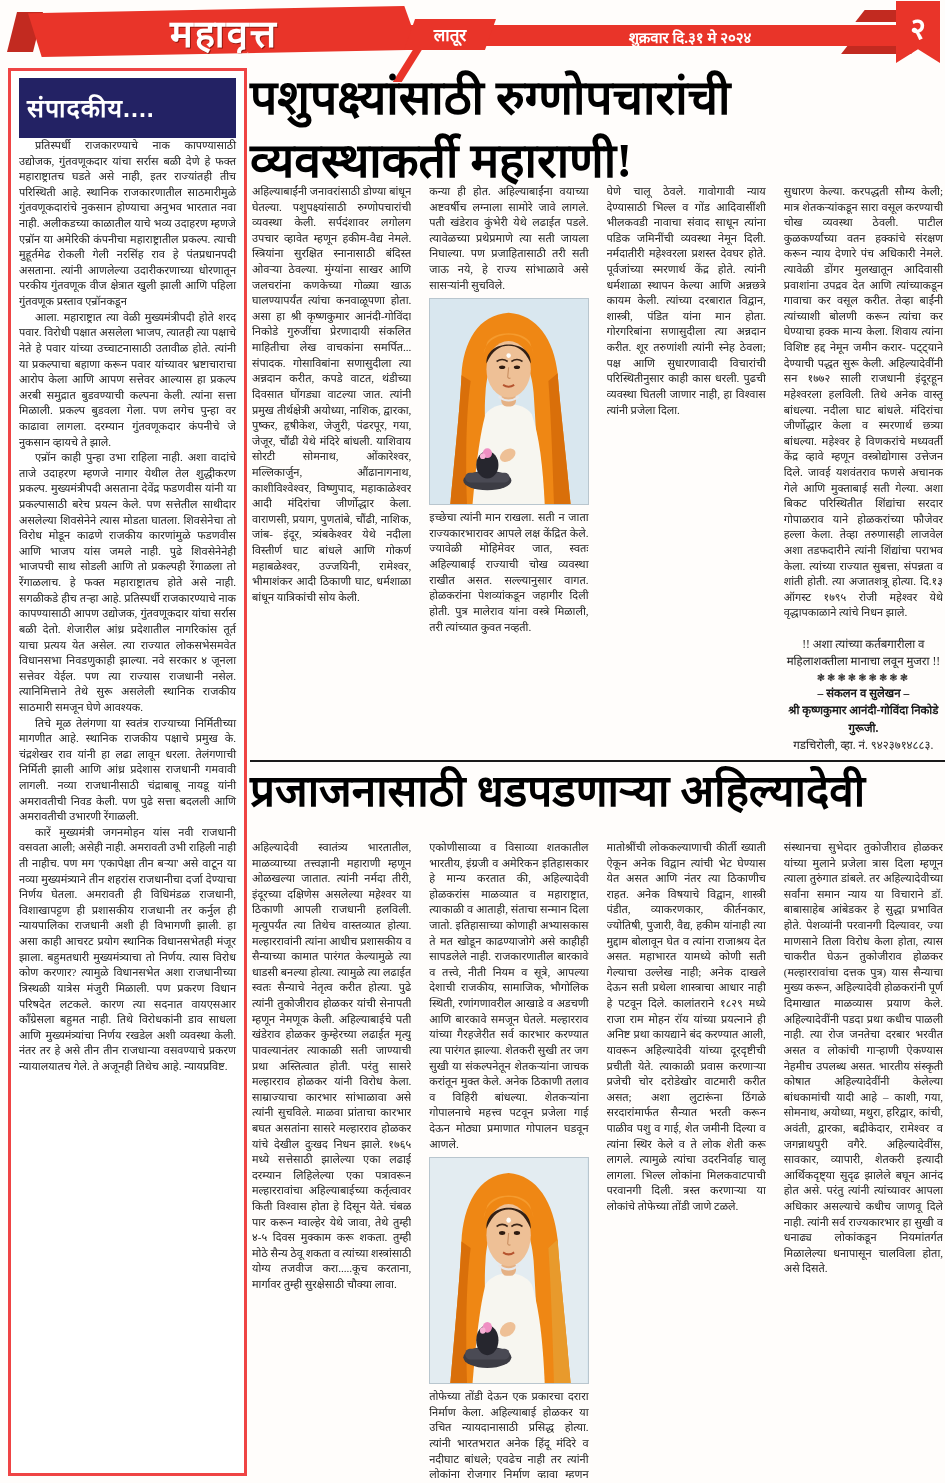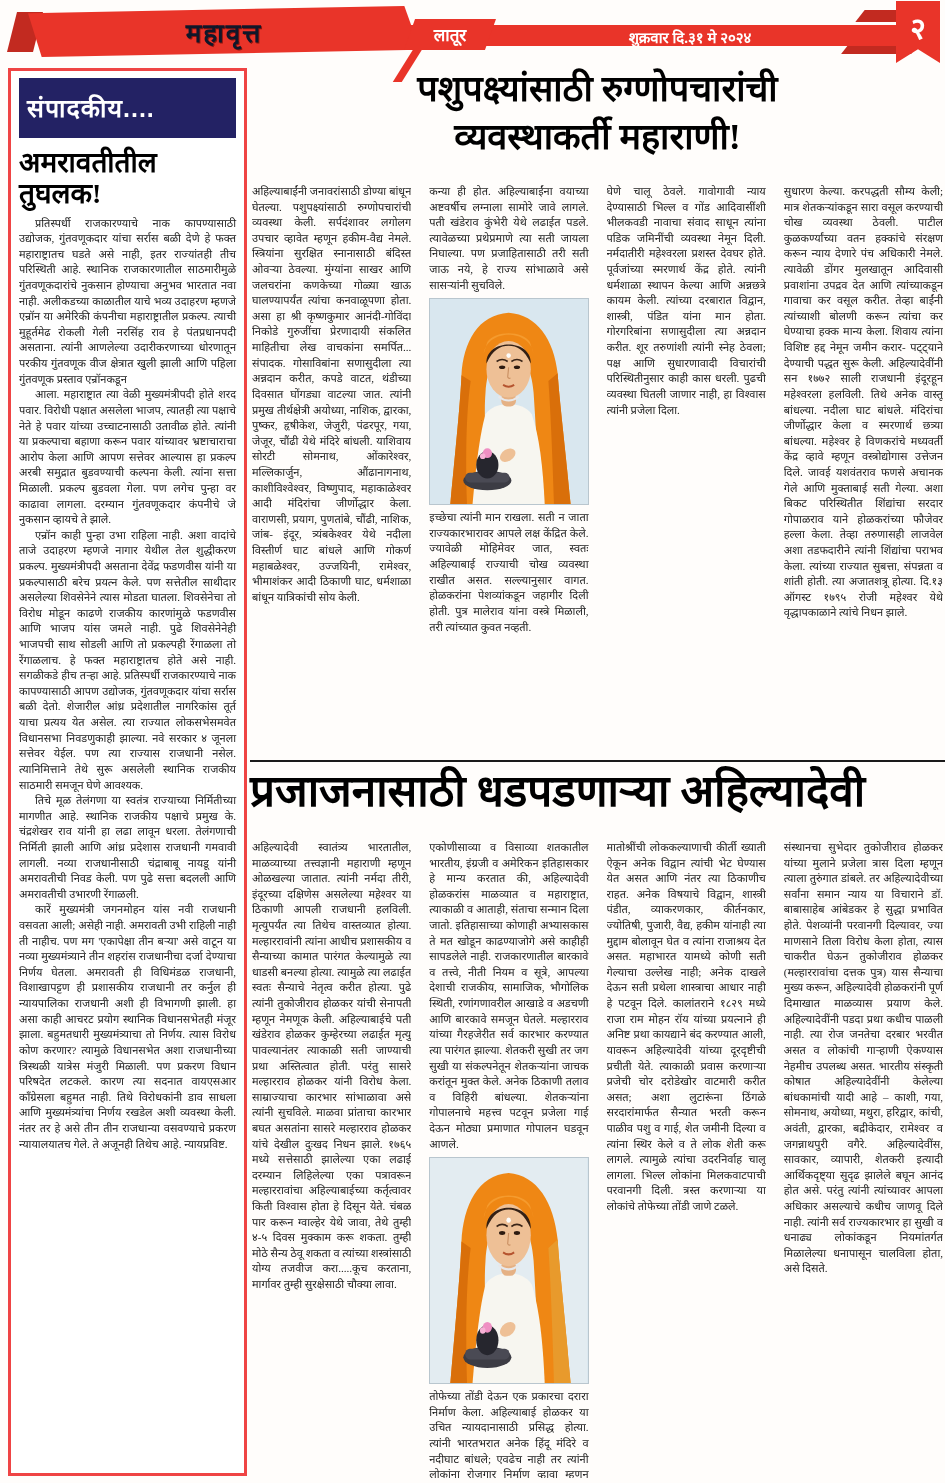--- a/index.html
+++ b/index.html
@@ -14,43 +14,43 @@
   .mh-accent { position:absolute; background:#c22a20; }
   .mh-accent.a1 { left:12px; top:12px; width:26px; height:40px; transform:skewX(-14deg); }
   .mh-accent.a2 { left:860px; top:10px; width:66px; height:12px; transform:skewX(-38deg); }
   .mh-accent.a3 { left:845px; top:44px; width:70px; height:10px; transform:skewX(-38deg); }
   .mh-bar { position:absolute; left:390px; top:25px; width:528px; height:21px; background:#e93429;
             clip-path:polygon(2.5% 0,100% 0,97.5% 100%,0 100%); }
   .mh-tail { position:absolute; left:404px; top:46px; width:9px; height:36px; background:#e93429; transform:skewX(-32deg); }
   .mh-title { position:absolute; left:28px; top:6px; width:392px; height:51px; background:#e93429;
               clip-path:polygon(0 14%, 96% 0, 100% 86%, 3.5% 100%);
               display:flex; align-items:center; justify-content:center; z-index:2; }
-  .mh-title span { color:#0f172a; font-size:26px; font-weight:bold; letter-spacing:2px; text-shadow:1px 1px 0 #8d150d; }
+  .mh-title span { color:#ffffff; font-size:38px; font-weight:bold; letter-spacing:2px; text-shadow:1px 1px 0 #8d150d; }
   .mh-city { position:absolute; left:404px; top:19px; width:92px; height:31px; background:#e93429; z-index:3;
              clip-path:polygon(12% 0,100% 0,88% 100%,0 100%);
              display:flex; align-items:center; justify-content:center;
              color:#fff; font-size:17px; font-weight:bold; }
   .mh-date { position:absolute; left:565px; top:27px; width:250px; z-index:3; text-align:center;
              color:#fff; font-size:15px; font-weight:bold; }
   .mh-page { position:absolute; left:896px; top:1px; width:44px; height:62px; background:#e93429; z-index:4;
              clip-path:polygon(0 0,100% 0,100% 100%,50% 78%,0 100%);
              display:flex; align-items:flex-start; justify-content:center; padding-top:6px;
              color:#fff; font-size:30px; font-weight:bold; }
   
   .editorial { position:absolute; left:8px; top:68px; width:239px; height:1408px;
                border:3px solid #ef4444; background:#fff; padding:7px 8px; overflow:hidden; }
   .ed-header { background:#232264; color:#fff; padding:12px 8px 14px;
                font-size:25px; font-weight:bold; letter-spacing:1px;
                font-family:"Liberation Sans","DejaVu Sans",sans-serif; }
   .ed-headline { font-size:28px; font-weight:800; color:#000; padding:10px 0 6px; line-height:1.1; }
   .ed-body { font-size:11px; line-height:1.42; text-align:justify; }
   .ed-body p { text-indent:16px; }
   
-  .a1-headline { position:absolute; left:250px; top:66px; width:695px; text-align:center;
-                 font-size:36px; font-weight:800; line-height:1.32; color:#000; }
+  .a1-headline { position:absolute; left:250px; top:66px; width:695px; text-align:left;
+                 font-size:48px; font-weight:800; line-height:1.32; color:#000; }
   .body-cols { position:absolute; display:flex; gap:18px; }
   .a1-cols { left:252px; top:184px; width:691px; height:570px; }
   .a2-cols { left:252px; top:840px; width:691px; height:638px; }
   .col { flex:1 1 0; font-size:11px; line-height:1.42; text-align:justify; overflow:hidden; }
   .col-flex { display:flex; flex-direction:column; }
   .col-flex .col-text { flex:1 1 auto; overflow:hidden; }
   .portrait { margin:5px 0; border:1px solid #b9c6ce; background:#d9e7ef; }
   .portrait svg { display:block; }
   .byline { text-align:center; font-size:11.5px; line-height:1.5; padding-top:4px; }
   .byline .stars { letter-spacing:2px; font-size:10px; }
@@ -75,21 +75,20 @@
     </div>
     <div class="mh-city">लातूर</div>
     <div class="mh-date">शुक्रवार दि.३१ मे २०२४</div>
     <div class="mh-page">
       <span>२</span>
     </div>
   </header>
 
   <aside class="editorial">
     <div class="ed-header">संपादकीय....</div>
-    <h2 class="ed-headline">अमरावतीतील तुघलक!</h2>
     <div class="ed-body">
       <p>प्रतिस्पर्धी राजकारण्याचे नाक कापण्यासाठी उद्योजक, गुंतवणूकदार यांचा सर्रास बळी देणे हे फक्त महाराष्ट्रातच घडते असे नाही, इतर राज्यांतही तीच परिस्थिती आहे. स्थानिक राजकारणातील साठमारीमुळे गुंतवणूकदारांचे नुकसान होण्याचा अनुभव भारतात नवा नाही. अलीकडच्या काळातील याचे भव्य उदाहरण म्हणजे एन्रॉन या अमेरिकी कंपनीचा महाराष्ट्रातील प्रकल्प. त्याची मुहूर्तमेढ रोकली गेली नरसिंह राव हे पंतप्रधानपदी असताना. त्यांनी आणलेल्या उदारीकरणाच्या धोरणातून परकीय गुंतवणूक वीज क्षेत्रात खुली झाली आणि पहिला गुंतवणूक प्रस्ताव एन्रॉनकडून</p>
       <p>आला. महाराष्ट्रात त्या वेळी मुख्यमंत्रीपदी होते शरद पवार. विरोधी पक्षात असलेला भाजप, त्यातही त्या पक्षाचे नेते हे पवार यांच्या उच्चाटनासाठी उतावीळ होते. त्यांनी या प्रकल्पाचा बहाणा करून पवार यांच्यावर भ्रष्टाचाराचा आरोप केला आणि आपण सत्तेवर आल्यास हा प्रकल्प अरबी समुद्रात बुडवण्याची कल्पना केली. त्यांना सत्ता मिळाली. प्रकल्प बुडवला गेला. पण लगेच पुन्हा वर काढावा लागला. दरम्यान गुंतवणूकदार कंपनीचे जे नुकसान व्हायचे ते झाले.</p>
       <p>एन्रॉन काही पुन्हा उभा राहिला नाही. अशा वादांचे ताजे उदाहरण म्हणजे नागार येथील तेल शुद्धीकरण प्रकल्प. मुख्यमंत्रीपदी असताना देवेंद्र फडणवीस यांनी या प्रकल्पासाठी बरेच प्रयत्न केले. पण सत्तेतील साथीदार असलेल्या शिवसेनेने त्यास मोडता घातला. शिवसेनेचा तो विरोध मोडून काढणे राजकीय कारणांमुळे फडणवीस आणि भाजप यांस जमले नाही. पुढे शिवसेनेनेही भाजपची साथ सोडली आणि तो प्रकल्पही रेंगाळला तो रेंगाळलाच. हे फक्त महाराष्ट्रातच होते असे नाही. सगळीकडे हीच तऱ्हा आहे. प्रतिस्पर्धी राजकारण्याचे नाक कापण्यासाठी आपण उद्योजक, गुंतवणूकदार यांचा सर्रास बळी देतो. शेजारील आंध्र प्रदेशातील नागरिकांस तूर्त याचा प्रत्यय येत असेल. त्या राज्यात लोकसभेसमवेत विधानसभा निवडणुकाही झाल्या. नवे सरकार ४ जूनला सत्तेवर येईल. पण त्या राज्यास राजधानी नसेल. त्यानिमित्ताने तेथे सुरू असलेली स्थानिक राजकीय साठमारी समजून घेणे आवश्यक.</p>
       <p>तिचे मूळ तेलंगणा या स्वतंत्र राज्याच्या निर्मितीच्या मागणीत आहे. स्थानिक राजकीय पक्षाचे प्रमुख के. चंद्रशेखर राव यांनी हा लढा लावून धरला. तेलंगणाची निर्मिती झाली आणि आंध्र प्रदेशास राजधानी गमवावी लागली. नव्या राजधानीसाठी चंद्राबाबू नायडू यांनी अमरावतीची निवड केली. पण पुढे सत्ता बदलली आणि अमरावतीची उभारणी रेंगाळली.</p>
       <p>कारें मुख्यमंत्री जगनमोहन यांस नवी राजधानी वसवता आली; असेही नाही. अमरावती उभी राहिली नाही ती नाहीच. पण मग 'एकापेक्षा तीन बऱ्या' असे वाटून या नव्या मुख्यमंत्र्याने तीन शहरांस राजधानीचा दर्जा देण्याचा निर्णय घेतला. अमरावती ही विधिमंडळ राजधानी, विशाखापट्टण ही प्रशासकीय राजधानी तर कर्नुल ही न्यायपालिका राजधानी अशी ही विभागणी झाली. हा असा काही आचरट प्रयोग स्थानिक विधानसभेतही मंजूर झाला. बहुमतधारी मुख्यमंत्र्याचा तो निर्णय. त्यास विरोध कोण करणार? त्यामुळे विधानसभेत अशा राजधानीच्या त्रिस्थळी यात्रेस मंजुरी मिळाली. पण प्रकरण विधान परिषदेत लटकले. कारण त्या सदनात वायएसआर काँग्रेसला बहुमत नाही. तिथे विरोधकांनी डाव साधला आणि मुख्यमंत्र्यांचा निर्णय रखडेल अशी व्यवस्था केली. नंतर तर हे असे तीन तीन राजधान्या वसवण्याचे प्रकरण न्यायालयातच गेले. ते अजूनही तिथेच आहे. न्यायप्रविष्ट.</p>
     </div>
   </aside>
 
   <h1 class="a1-headline">
@@ -126,20 +125,27 @@
           <circle cx="62" cy="158" r="5" fill="#ef8fc3"></circle>
           <circle cx="57" cy="161" r="3" fill="#f7b1d6"></circle>
           <ellipse cx="84" cy="160" rx="9" ry="6" fill="#eec096" transform="rotate(-30 84 160)"></ellipse>
         </svg>
       </figure>
       <span>इच्छेचा त्यांनी मान राखला. सती न जाता राज्यकारभारावर आपले लक्ष केंद्रित केले. ज्यावेळी मोहिमेवर जात, स्वतः अहिल्याबाई राज्याची चोख व्यवस्था राखीत असत. सल्ल्यानुसार वागत. होळकरांना पेशव्यांकडून जहागीर दिली होती. पुत्र मालेराव यांना वस्त्रे मिळाली, तरी त्यांच्यात कुवत नव्हती.</span>
     </div>
     <div class="col">घेणे चालू ठेवले. गावोगावी न्याय देण्यासाठी भिल्ल व गोंड आदिवासींशी भीलकवडी नावाचा संवाद साधून त्यांना पडिक जमिनींची व्यवस्था नेमून दिली. नर्मदातीरी महेश्वरला प्रशस्त देवघर होते. पूर्वजांच्या स्मरणार्थ केंद्र होते. त्यांनी धर्मशाळा स्थापन केल्या आणि अन्नछत्रे कायम केली. त्यांच्या दरबारात विद्वान, शास्त्री, पंडित यांना मान होता. गोरगरिबांना सणासुदीला त्या अन्नदान करीत. शूर तरुणांशी त्यांनी स्नेह ठेवला; पक्ष आणि सुधारणावादी विचारांची परिस्थितीनुसार काही कास धरली. पुढची व्यवस्था घितली जाणार नाही, हा विश्वास त्यांनी प्रजेला दिला.</div>
     <div class="col col-flex">
       <div class="col-text">सुधारण केल्या. करपद्धती सौम्य केली; मात्र शेतकऱ्यांकडून सारा वसूल करण्याची चोख व्यवस्था ठेवली. पाटील कुळकर्ण्यांच्या वतन हक्कांचे संरक्षण करून न्याय देणारे पंच अधिकारी नेमले. त्यावेळी डोंगर मुलखातून आदिवासी प्रवाशांना उपद्रव देत आणि त्यांच्याकडून गावाचा कर वसूल करीत. तेव्हा बाईंनी त्यांच्याशी बोलणी करून त्यांचा कर घेण्याचा हक्क मान्य केला. शिवाय त्यांना विशिष्ट हद्द नेमून जमीन करार- पट्ट्याने देण्याची पद्धत सुरू केली. अहिल्यादेवींनी सन १७७२ साली राजधानी इंदूरहून महेश्वरला हलविली. तिथे अनेक वास्तू बांधल्या. नदीला घाट बांधले. मंदिरांचा जीर्णोद्धार केला व स्मरणार्थ छत्र्या बांधल्या. महेश्वर हे विणकरांचे मध्यवर्ती केंद्र व्हावे म्हणून वस्त्रोद्योगास उत्तेजन दिले. जावई यशवंतराव फणसे अचानक गेले आणि मुक्ताबाई सती गेल्या. अशा बिकट परिस्थितीत शिंद्यांचा सरदार गोपाळराव याने होळकरांच्या फौजेवर हल्ला केला. तेव्हा तरुणासही लाजवेल अशा तडफदारीने त्यांनी शिंद्यांचा पराभव केला. त्यांच्या राज्यात सुबत्ता, संपन्नता व शांती होती. त्या अजातशत्रू होत्या. दि.१३ ऑगस्ट १७९५ रोजी महेश्वर येथे वृद्धापकाळाने त्यांचे निधन झाले.</div>
+      <div class="byline">
+        <div>!! अशा त्यांच्या कर्तबगारीला व महिलाशक्तीला मानाचा लवून मुजरा !!</div>
+        <div class="stars">❃❃❃❃❃❃❃❃❃</div>
+        <div class="strong">– संकलन व सुलेखन –</div>
+        <div class="strong">श्री कृष्णकुमार आनंदी-गोविंदा निकोडे गुरूजी.</div>
+        <div>गडचिरोली, व्हा. नं. ९४२३७१४८८३.</div>
+      </div>
     </div>
   </section>
 
   <div class="article-divider"></div>
 
   <h1 class="a2-headline">प्रजाजनासाठी धडपडणाऱ्या अहिल्यादेवी</h1>
 
   <section class="body-cols a2-cols">
     <div class="col">अहिल्यादेवी स्वातंत्र्य भारतातील, माळव्याच्या तत्त्वज्ञानी महाराणी म्हणून ओळखल्या जातात. त्यांनी नर्मदा तीरी, इंदूरच्या दक्षिणेस असलेल्या महेश्वर या ठिकाणी आपली राजधानी हलविली. मृत्युपर्यंत त्या तिथेच वास्तव्यात होत्या. मल्हाररावांनी त्यांना आधीच प्रशासकीय व सैन्याच्या कामात पारंगत केल्यामुळे त्या धाडसी बनल्या होत्या. त्यामुळे त्या लढाईत स्वतः सैन्याचे नेतृत्व करीत होत्या. पुढे त्यांनी तुकोजीराव होळकर यांची सेनापती म्हणून नेमणूक केली. अहिल्याबाईचे पती खंडेराव होळकर कुम्हेरच्या लढाईत मृत्यु पावल्यानंतर त्याकाळी सती जाण्याची प्रथा अस्तित्वात होती. परंतु सासरे मल्हारराव होळकर यांनी विरोध केला. साम्राज्याचा कारभार सांभाळावा असे त्यांनी सुचविले. माळवा प्रांताचा कारभार बघत असतांना सासरे मल्हारराव होळकर यांचे देखील दुःखद निधन झाले. १७६५ मध्ये सत्तेसाठी झालेल्या एका लढाई दरम्यान लिहिलेल्या एका पत्रावरून मल्हाररावांचा अहिल्याबाईच्या कर्तृत्वावर किती विश्वास होता हे दिसून येते. चंबळ पार करून ग्वाल्हेर येथे जावा, तेथे तुम्ही ४-५ दिवस मुक्काम करू शकता. तुम्ही मोठे सैन्य ठेवू शकता व त्यांच्या शस्त्रांसाठी योग्य तजवीज करा.....कूच करताना, मार्गावर तुम्ही सुरक्षेसाठी चौक्या लावा.</div>
     <div class="col">

